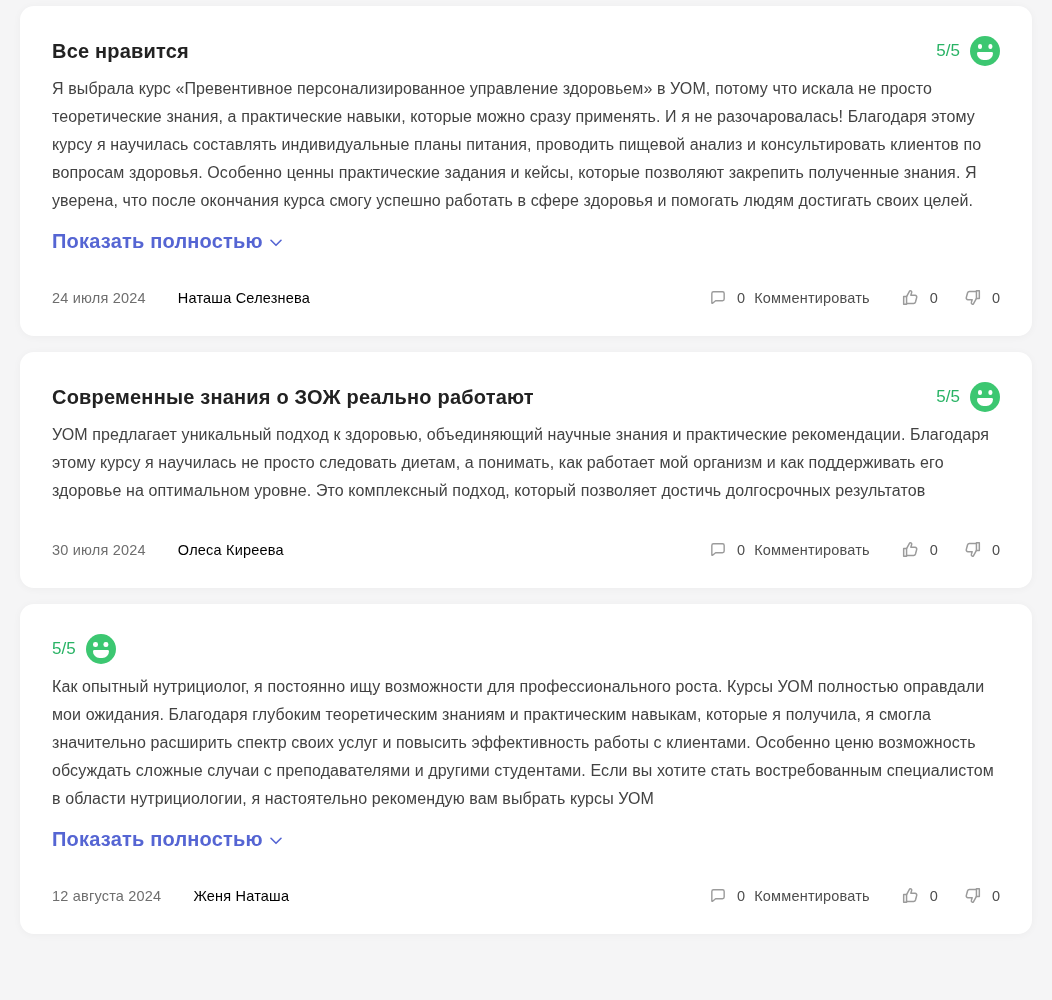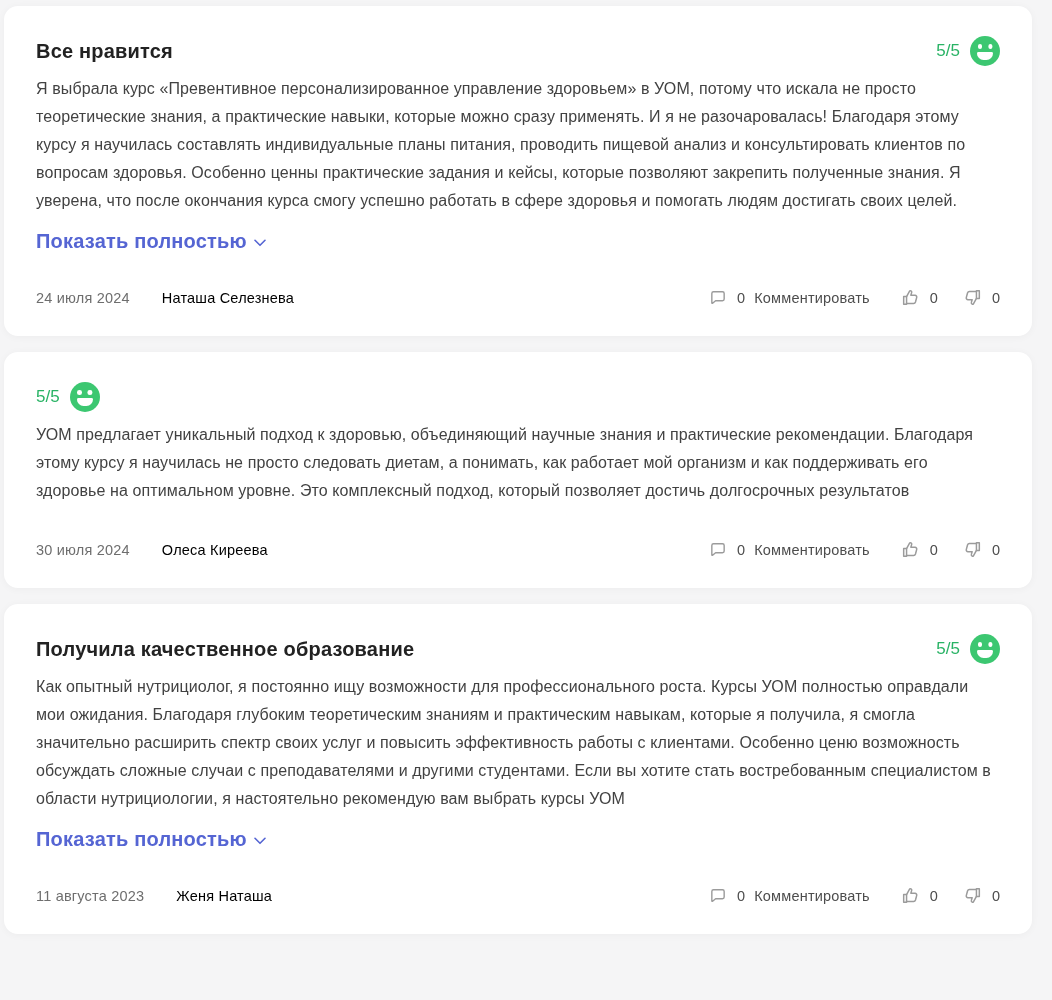--- a/index.html
+++ b/index.html
@@ -3,21 +3,21 @@
 <meta charset="utf-8">
 <style>
   * { margin:0; padding:0; box-sizing:border-box; }
   html,body { width:1052px; height:1000px; overflow:hidden; }
   body {
     background:#f5f5f6;
     font-family:"Liberation Sans", sans-serif;
     color:#424242;
   }
   .reviews-list {
-    padding:6px 20px 0 4px;
+    padding:6px 20px 0 20px;
     display:flex;
     flex-direction:column;
     gap:16px;
   }
   .review-card {
     background:#ffffff;
     border-radius:14px;
     padding:30px 32px 28px 32px;
     box-shadow:0 1px 8px rgba(0,0,0,.04);
   }
@@ -177,20 +177,21 @@
               </svg>
             <span>0</span>
           </div>
         </div>
       </div>
     </div>
   </div>
 
   <div class="review-card">
     <div class="card-head">
+      <div class="review-title">Современные знания о ЗОЖ реально работают</div>
       <div class="rating">
         <span class="rating-value">5/5</span>
         <span class="smiley"></span>
       </div>
     </div>
     <div class="review-body">УОМ предлагает уникальный подход к здоровью, объединяющий научные знания и практические рекомендации. Благодаря этому курсу я научилась не просто следовать диетам, а понимать, как работает мой организм и как поддерживать его здоровье на оптимальном уровне. Это комплексный подход, который позволяет достичь долгосрочных результатов</div>
     <div class="card-foot">
       <div class="foot-left">
         <span class="review-date">30 июля 2024</span>
         <span class="review-author">Олеса Киреева</span>
@@ -220,36 +221,35 @@
               </svg>
             <span>0</span>
           </div>
         </div>
       </div>
     </div>
   </div>
 
   <div class="review-card">
     <div class="card-head">
-      <div class="review-title">Получила качественное образование</div>
       <div class="rating">
         <span class="rating-value">5/5</span>
         <span class="smiley"></span>
       </div>
     </div>
     <div class="review-body">Как опытный нутрициолог, я постоянно ищу возможности для профессионального роста. Курсы УОМ полностью оправдали мои ожидания. Благодаря глубоким теоретическим знаниям и практическим навыкам, которые я получила, я смогла значительно расширить спектр своих услуг и повысить эффективность работы с клиентами. Особенно ценю возможность обсуждать сложные случаи с преподавателями и другими студентами. Если вы хотите стать востребованным специалистом в области нутрициологии, я настоятельно рекомендую вам выбрать курсы УОМ</div>
     <div class="show-more">
       <span>Показать полностью</span>
       <svg width="12" height="8" viewBox="0 0 12 8" fill="none" stroke="#5565d3" stroke-width="1.6" stroke-linecap="round" stroke-linejoin="round">
           <path d="M1 1.3 6 6.3 11 1.3"></path>
         </svg>
     </div>
     <div class="card-foot">
       <div class="foot-left">
-        <span class="review-date">11 августа 2023</span>
+        <span class="review-date">12 августа 2024</span>
         <span class="review-author">Женя Наташа</span>
       </div>
       <div class="foot-right">
         <div class="comment-btn">
           <svg class="icon-gray" width="20" height="20" viewBox="0 0 24 24" fill="none" stroke="#9b9b9b" stroke-width="1.7" stroke-linejoin="round">
               <path d="M4.6 6.5c0-1.1.9-2 2-2h10.8c1.1 0 2 .9 2 2v6.8c0 1.1-.9 2-2 2H9.1l-3.6 3c-.4.3-.9 0-.9-.5z"></path>
             </svg>
           <span>0</span>
           <span>Комментировать</span>
         </div>

